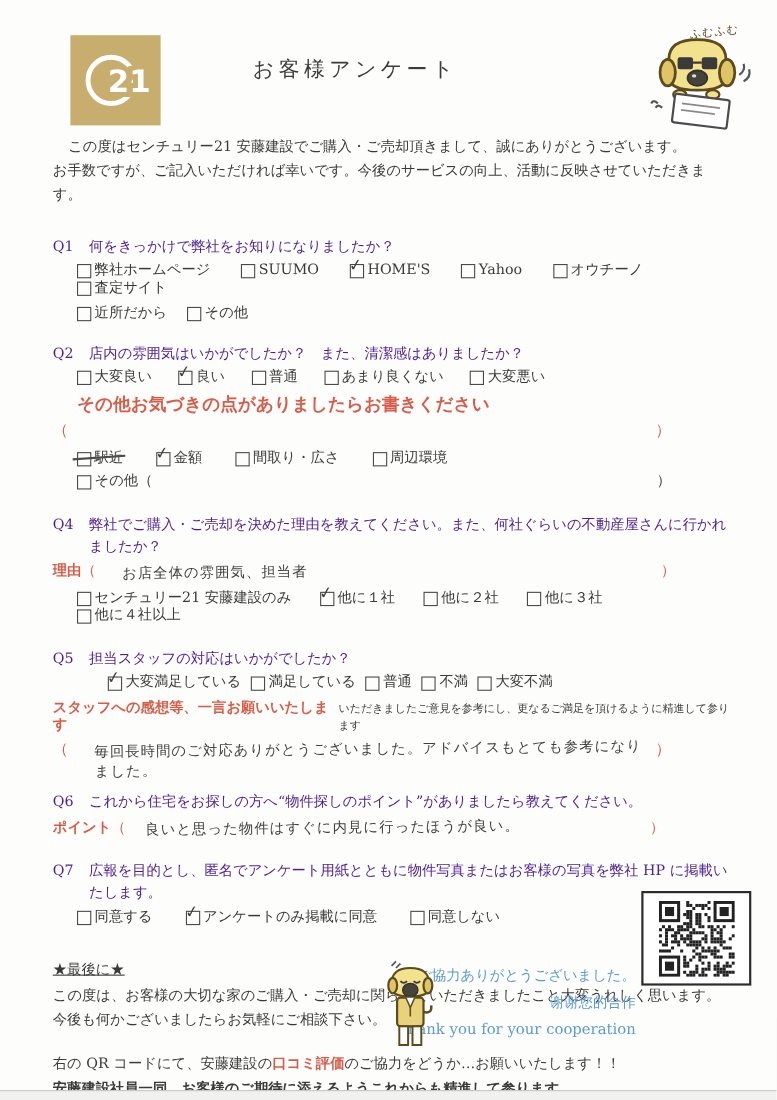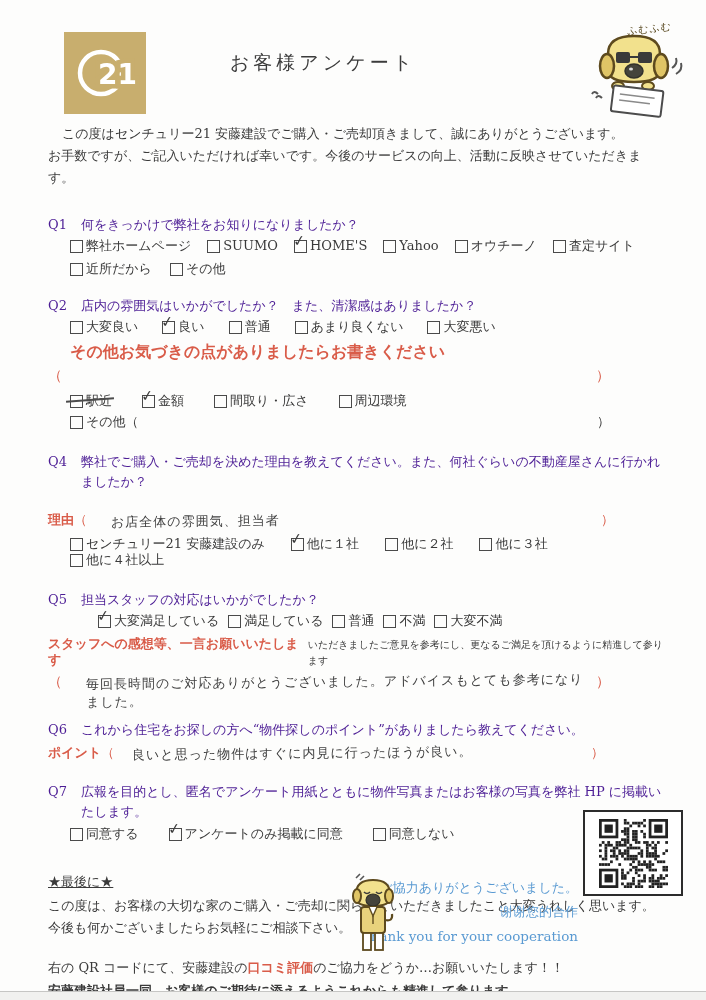--- a/index.html
+++ b/index.html
@@ -26,28 +26,28 @@
   .opt{position:relative;display:inline-flex;align-items:center;white-space:nowrap;}
   .cb{position:relative;display:inline-block;width:11px;height:11px;border:1px solid #4a4a4a;margin-right:3px;flex:0 0 auto;}
   .opt.checked .cb::after{content:"✓";position:absolute;left:-2px;top:-8px;font-size:15px;color:#3d3d3d;font-family:"DejaVu Sans",sans-serif;transform:rotate(-8deg);}
   .opt.struck::after{content:"";position:absolute;left:-4px;right:-2px;top:6px;height:2px;background:#4c4c4c;transform:rotate(-4deg);}
 
   .red{color:#d95c49;}
   .red-b{color:#d95c49;font-weight:bold;}
   .paren-row{display:flex;justify-content:space-between;width:562px;font-size:14px;line-height:18px;}
   .hand{font-family:"DejaVu Sans",sans-serif;color:#3f3f3f;font-size:13px;letter-spacing:1px;transform:rotate(-0.6deg);}
 
-  .q1{margin-top:26px;} .q1 .r1{margin-top:3px;column-gap:16px;} .q1 .r2{margin-top:7px;column-gap:18px;}
+  .q1{margin-top:26px;} .q1 .r1{margin-top:3px;column-gap:28px;} .q1 .r2{margin-top:7px;column-gap:18px;}
   .q2{margin-top:19px;} .q2 .r1{margin-top:3px;column-gap:24px;}
   .q2 .free{margin-left:22px;margin-top:9px;font-size:16px;line-height:16px;}
   .q2 .parens{margin-top:6px;}
   .q3{margin-top:9px;} .q3 .r1{margin-top:3px;column-gap:30px;}
   .q3 .r2{margin-top:4px;margin-left:22px;display:flex;justify-content:space-between;width:540px;line-height:18px;}
   .q4{margin-top:21px;}
-  .q4 .reason{display:flex;width:566px;margin-top:18px;line-height:20px;align-items:center;}
+  .q4 .reason{display:flex;width:566px;margin-top:2px;line-height:20px;align-items:center;}
   .q4 .reason .hand{flex:1;padding-left:24px;}
   .q4 .r1{margin-top:6px;column-gap:26px;}
   .q5{margin-top:22px;} .q5 .r1{margin-top:3px;column-gap:9px;padding-left:28px;}
   .q5 .chead{margin-top:7px;line-height:16px;display:flex;align-items:baseline;gap:8px;}
   .q5 .note{font-size:10px;color:#3a3a3a;font-weight:normal;}
   .q5 .parens{margin-top:3px;align-items:baseline;}
   .q5 .hand{padding-left:24px;flex:1;}
   .q6{margin-top:11px;}
   .q6 .pointrow{display:flex;width:556px;margin-top:3px;line-height:20px;align-items:baseline;}
   .q6 .hand{flex:1;padding-left:18px;}

